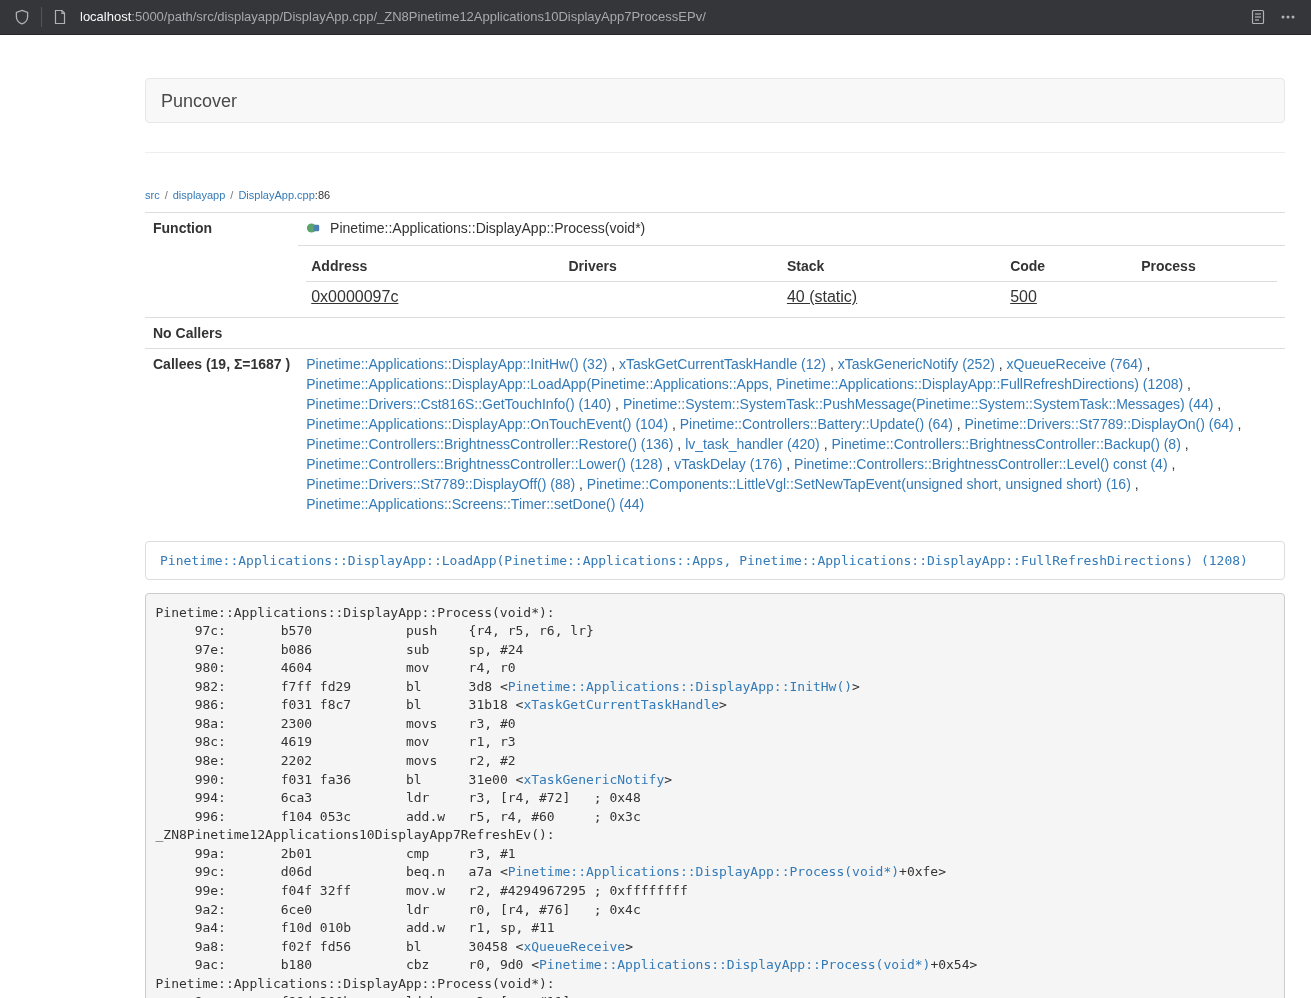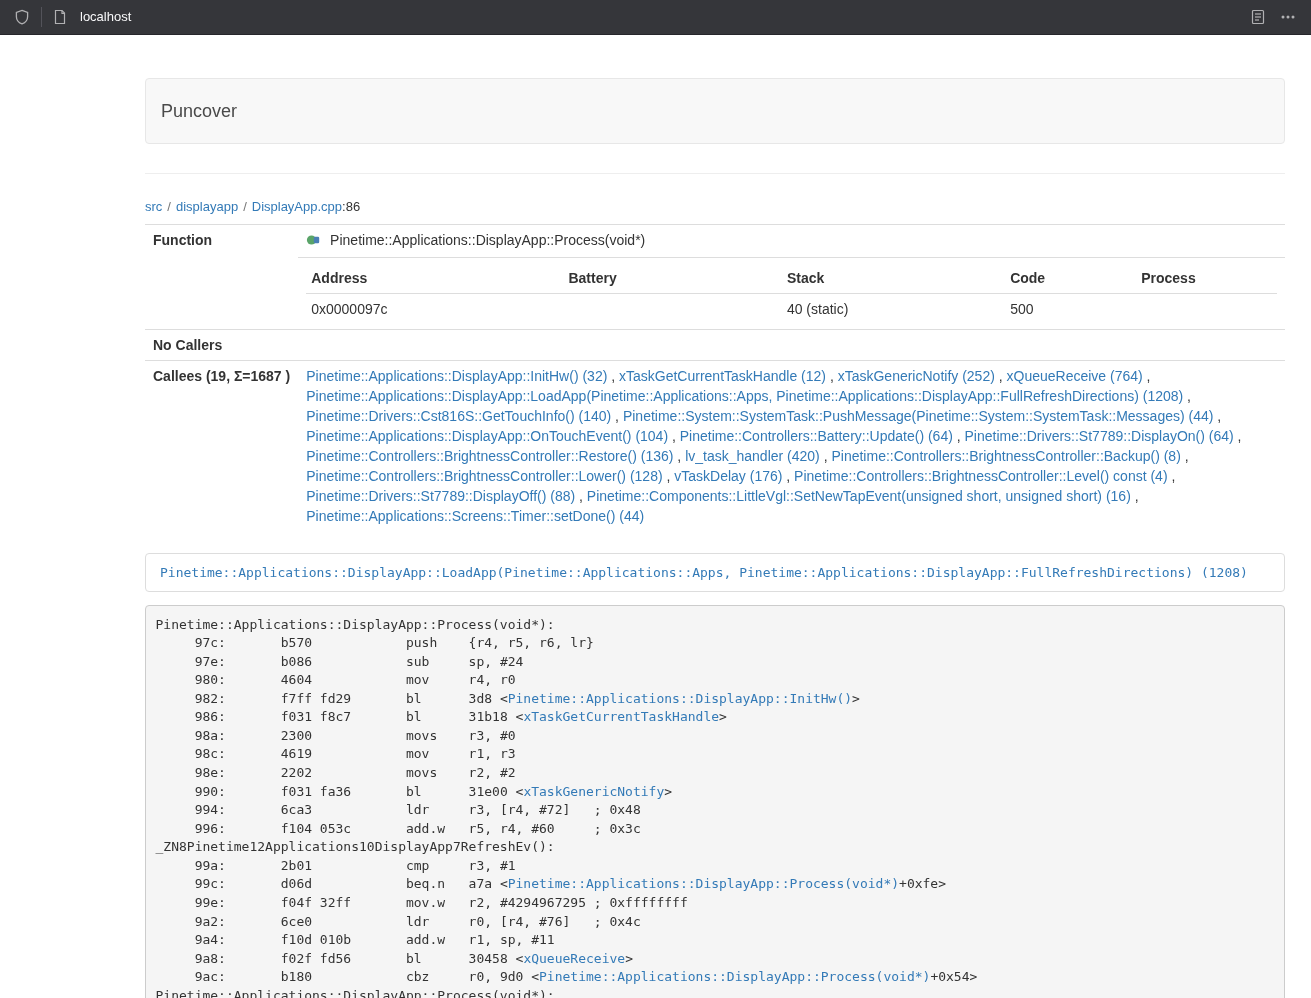--- a/index.html
+++ b/index.html
@@ -14,47 +14,47 @@
   .tb-btn { background: none; border: 0; padding: 2px; display: flex; align-items: center; cursor: pointer; }
   .vdiv { width: 1px; height: 20px; background: #53535a; }
   .urlbar { flex: 1; display: flex; align-items: center; gap: 0; font-size: 13px; overflow: hidden; white-space: nowrap; padding-left: 2px; }
   .url-host { color: #f9f9fa; }
   .url-rest { color: #a8a8ad; }
 
   
   .content { margin-left: 145px; width: 1140px; padding-top: 43px; }
 
   .navbar {
-    height: 66px; background: #f8f8f8; border: 1px solid #e7e7e7; border-radius: 4px;
+    height: 45px; background: #f8f8f8; border: 1px solid #e7e7e7; border-radius: 4px;
     display: flex; align-items: center; padding: 0 15px; margin-bottom: 29px;
   }
   .brand { font-size: 18px; color: #4a4a4a; text-decoration: none; cursor: pointer; }
 
   hr.rule { border: 0; border-top: 1px solid #eee; }
 
-  .crumbs { margin: 23px 0 7px; font-size: 13px; }
+  .crumbs { margin: 32px 0 7px; font-size: 11px; }
   .sep { margin: 0 5px; color: #777; }
 
   .lnk { color: #337ab7; text-decoration: none; cursor: pointer; }
   .mono { font-family: "DejaVu Sans Mono", monospace; font-size: 13px; }
 
   
   table.tbl { width: 100%; border-collapse: collapse; }
   table.tbl > tbody > tr > th,
   table.tbl > tbody > tr > td {
     border-top: 1px solid #ddd; padding: 5px 8px; text-align: left; vertical-align: top;
     font-size: 14px; line-height: 20px;
   }
   th.lblcol { width: 151px; padding-left: 19px; font-weight: bold; white-space: nowrap; margin-top: 32px; }
   td.fn-cell { padding-left: 6px; }
   .fn-icon { display: inline-block; vertical-align: -2px; margin-right: 6px; }
   td.inner-cell { padding: 0 8px; }
   table.inner { width: 100%; border-collapse: collapse; }
   table.inner th { border-bottom: 1px solid #ddd; font-weight: bold; padding: 5px; text-align: left; font-size: 14px; line-height: 20px; }
-  table.inner td { padding: 5px; font-size: 14px; line-height: 20px; }
+  table.inner td { padding: 5px; font-size: 16px; line-height: 20px; text-decoration: underline; }
   table.inner th:nth-child(1) { width: 26.5%; }
   table.inner th:nth-child(2) { width: 22.5%; }
   table.inner th:nth-child(3) { width: 23%; margin-left: 40px; }
   table.inner th:nth-child(4) { width: 13.5%; }
   table.inner th:nth-child(5) { width: 14.5%; }
   td.callees { padding-left: 16px; }
 
   
   .panel { margin-top: 22px; border: 1px solid #ddd; border-radius: 4px; padding: 9px 14px; background: #fff; line-height: 18px; }
 
@@ -79,20 +79,21 @@
   </button>
   <div class="vdiv"></div>
   <button class="tb-btn">
     <svg width="14" height="16" viewBox="0 0 14 16">
         <path d="M2.5 1.5h6.5l2.5 2.5v10.5h-9z" fill="none" stroke="#b1b1b3" stroke-width="1.2"></path>
         <path d="M9 1.5v3h3" fill="none" stroke="#b1b1b3" stroke-width="1.2"></path>
       </svg>
   </button>
   <div class="urlbar">
     <span class="url-host">localhost</span>
+      <span class="url-rest">:5000/path/src/displayapp/DisplayApp.cpp/_ZN8Pinetime12Applications10DisplayApp7ProcessEPv/</span>
   </div>
   <button class="tb-btn">
     <svg width="16" height="16" viewBox="0 0 16 16">
         <rect x="2.5" y="1.5" width="11" height="13" rx="1" fill="none" stroke="#b1b1b3" stroke-width="1.2"></rect>
         <line x1="5" y1="5" x2="11" y2="5" stroke="#b1b1b3" stroke-width="1.2"></line>
         <line x1="5" y1="8" x2="11" y2="8" stroke="#b1b1b3" stroke-width="1.2"></line>
         <line x1="5" y1="11" x2="9" y2="11" stroke="#b1b1b3" stroke-width="1.2"></line>
       </svg>
   </button>
   <button class="tb-btn">
@@ -127,21 +128,21 @@
           </span>
           <span>Pinetime::Applications::DisplayApp::Process(void*)</span>
         </td>
       </tr>
       <tr>
         <td class="inner-cell">
           <table class="inner">
             <thead>
               <tr>
                 <th>Address</th>
-                <th>Battery</th>
+                <th>Drivers</th>
                 <th>Stack</th>
                 <th>Code</th>
                 <th>Process</th>
               </tr>
             </thead>
             <tbody>
               <tr>
                 <td>0x0000097c</td>
                 <td></td>
                 <td>40 (static)</td>

